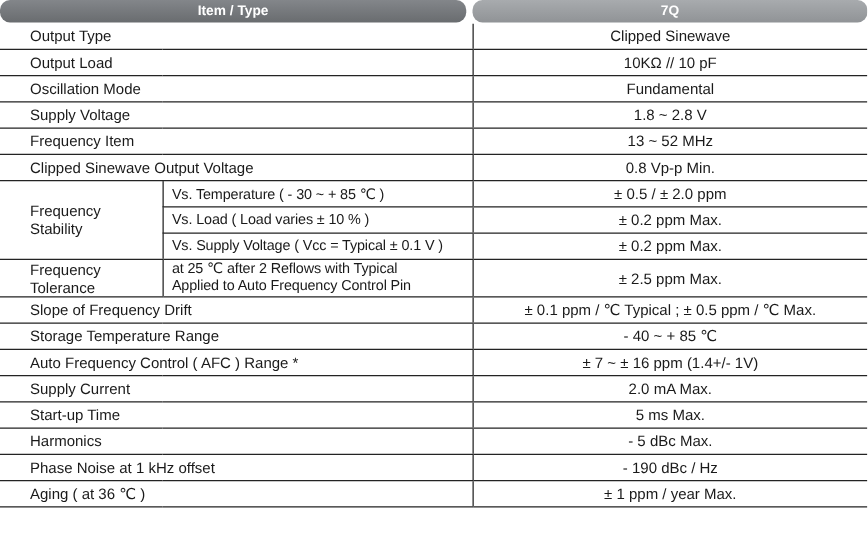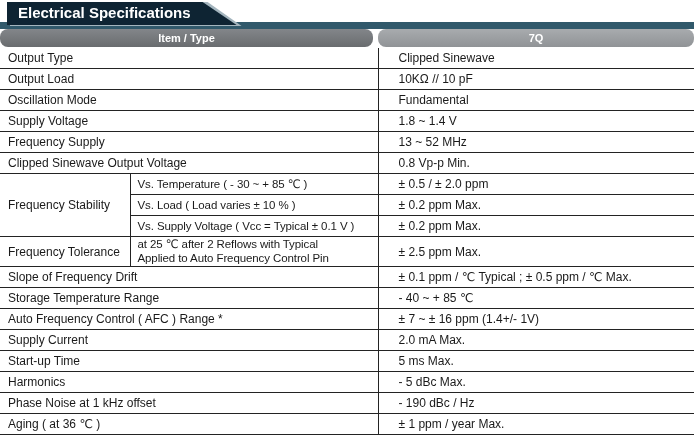--- a/index.html
+++ b/index.html
@@ -40,41 +40,34 @@
   }
   .hdr-left  { width:373px; background:linear-gradient(#83868a,#696c6f); }
   .hdr-right { flex:1;      background:linear-gradient(#a8abae,#909396); }
 
   
   table.specs { width:694px; border-collapse:collapse; table-layout:fixed; margin-top:1px; }
   col.c1 { width:130px; } col.c2 { width:248px; } col.c3 { width:316px; }
   td {
     border-bottom:1px solid #232323;
     font-size:12px; height:20px; vertical-align:middle;
-    padding:0 8px; overflow:hidden;
+    padding:0 24px; overflow:hidden;
   }
   td.item { text-align:left; }
   td.cond { border-left:1px solid #232323; font-size:11.5px; letter-spacing:-0.1px;
             padding:0 4px 0 7px; white-space:nowrap; }
-  td.val  { border-left:1px solid #232323; padding:0 20px; }
+  td.val  { border-left:1px solid #232323; text-align:center; padding:0 20px; }
   tr.tall td { height:29px; }
   tr.tall td.cond { white-space:normal; line-height:13.5px;margin-top:24px; }
 </style>
 </head>
 <body>
 
 <div class="page">
 
-  <div class="title-area">
-    <div class="teal-band"></div>
-    <div class="tab-wrap">
-      <div class="tab-light"></div>
-      <div class="tab-main">Electrical Specifications</div>
-    </div>
-  </div>
 
   <div class="header-row">
     <div class="hdr hdr-left">Item / Type</div>
     <div class="hdr hdr-right">7Q</div>
   </div>
 
   <table class="specs">
     <colgroup>
         <col class="c1">
         <col class="c2">
@@ -88,24 +81,24 @@
       <tr>
         <td colspan="2" class="item">Output Load</td>
         <td class="val">10KΩ // 10 pF</td>
       </tr>
       <tr>
         <td colspan="2" class="item">Oscillation Mode</td>
         <td class="val">Fundamental</td>
       </tr>
       <tr>
         <td colspan="2" class="item">Supply Voltage</td>
-        <td class="val">1.8 ~ 1.4 V</td>
+        <td class="val">1.8 ~ 2.8 V</td>
       </tr>
       <tr>
-        <td colspan="2" class="item">Frequency Supply</td>
+        <td colspan="2" class="item">Frequency Item</td>
         <td class="val">13 ~ 52 MHz</td>
       </tr>
       <tr>
         <td colspan="2" class="item">Clipped Sinewave Output Voltage</td>
         <td class="val">0.8 Vp-p Min.</td>
       </tr>
 
       <tr>
         <td rowspan="3" class="item">Frequency Stability</td>
         <td class="cond">Vs. Temperature ( - 30 ~ + 85 ℃ )</td>

